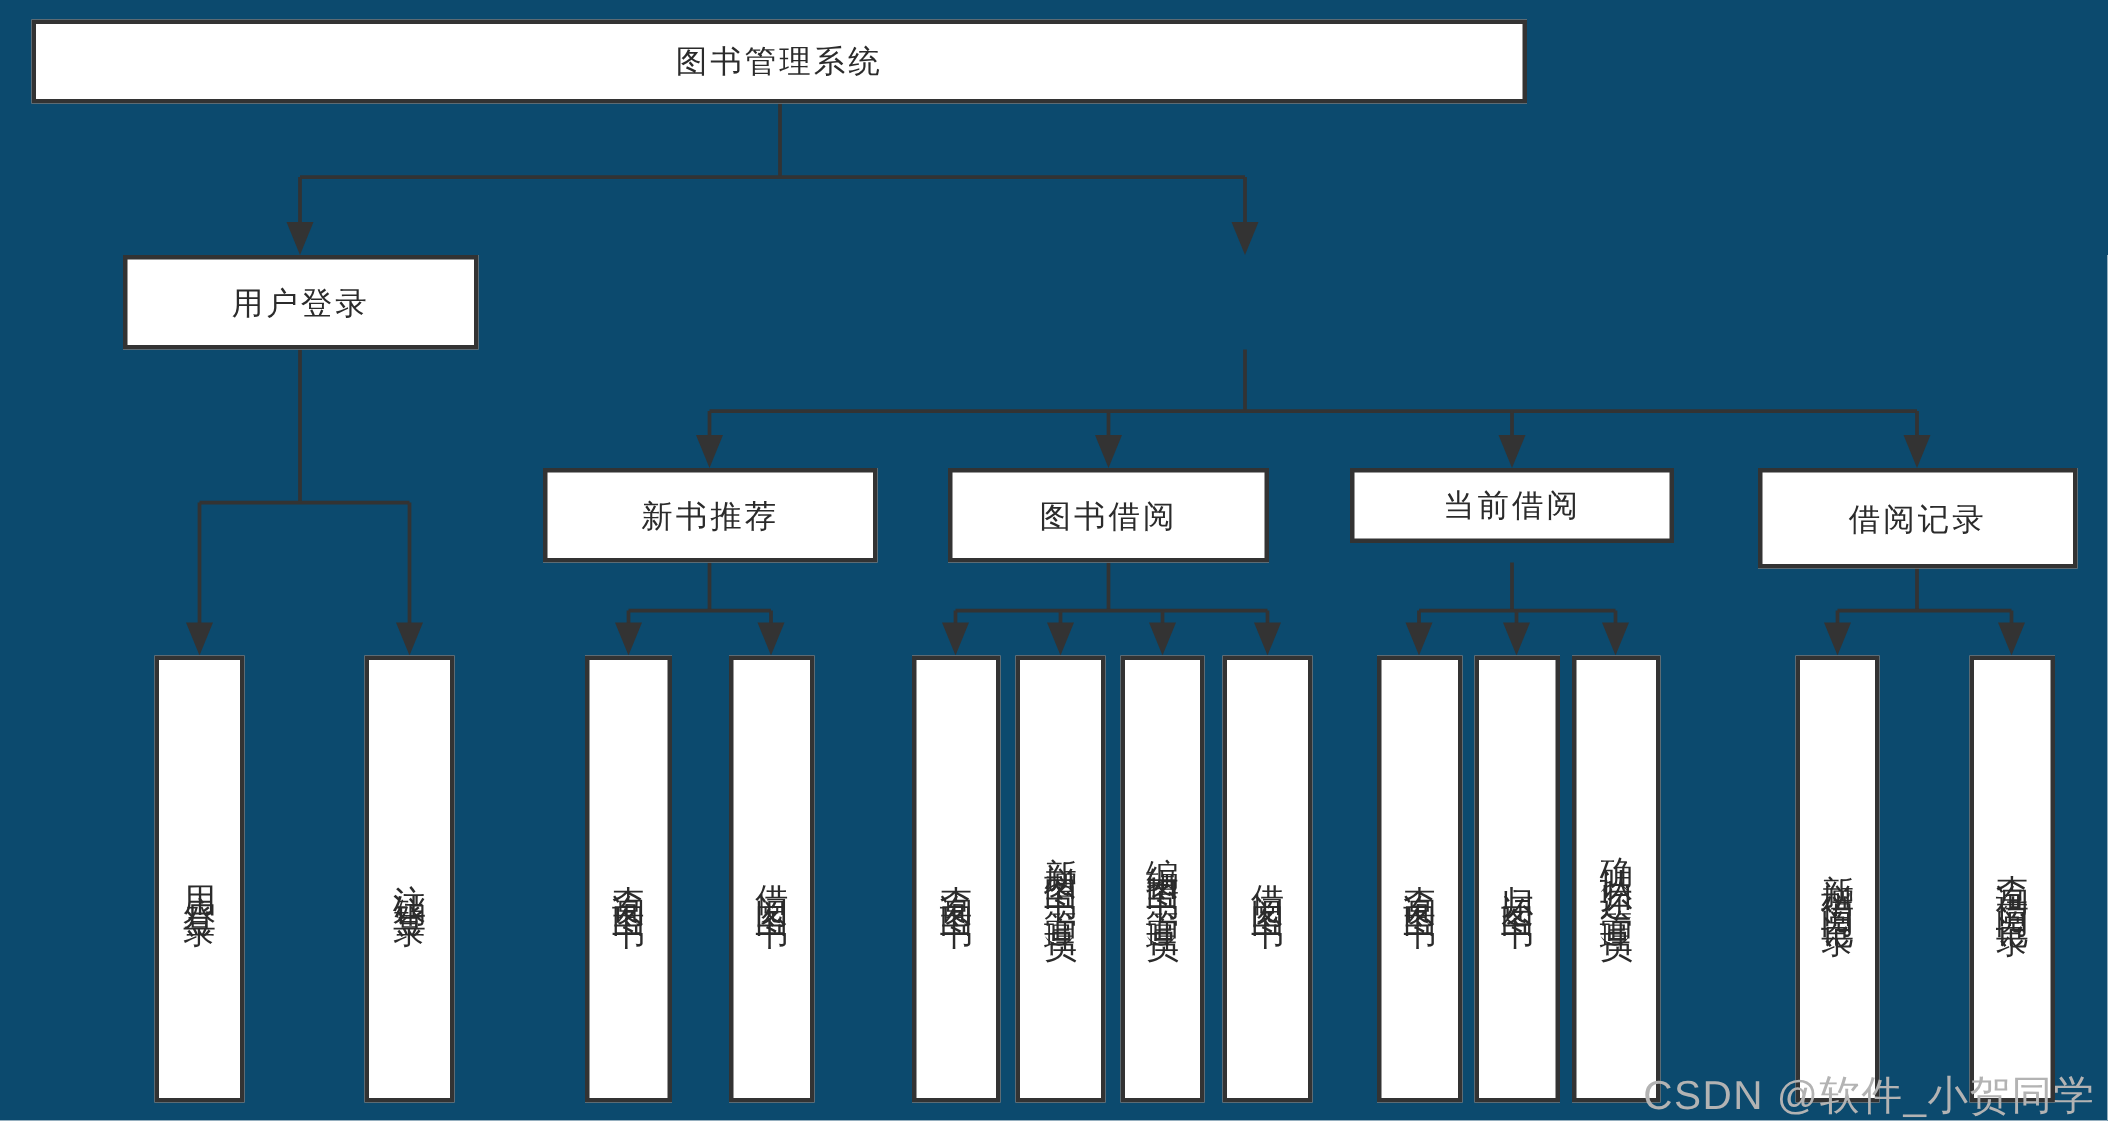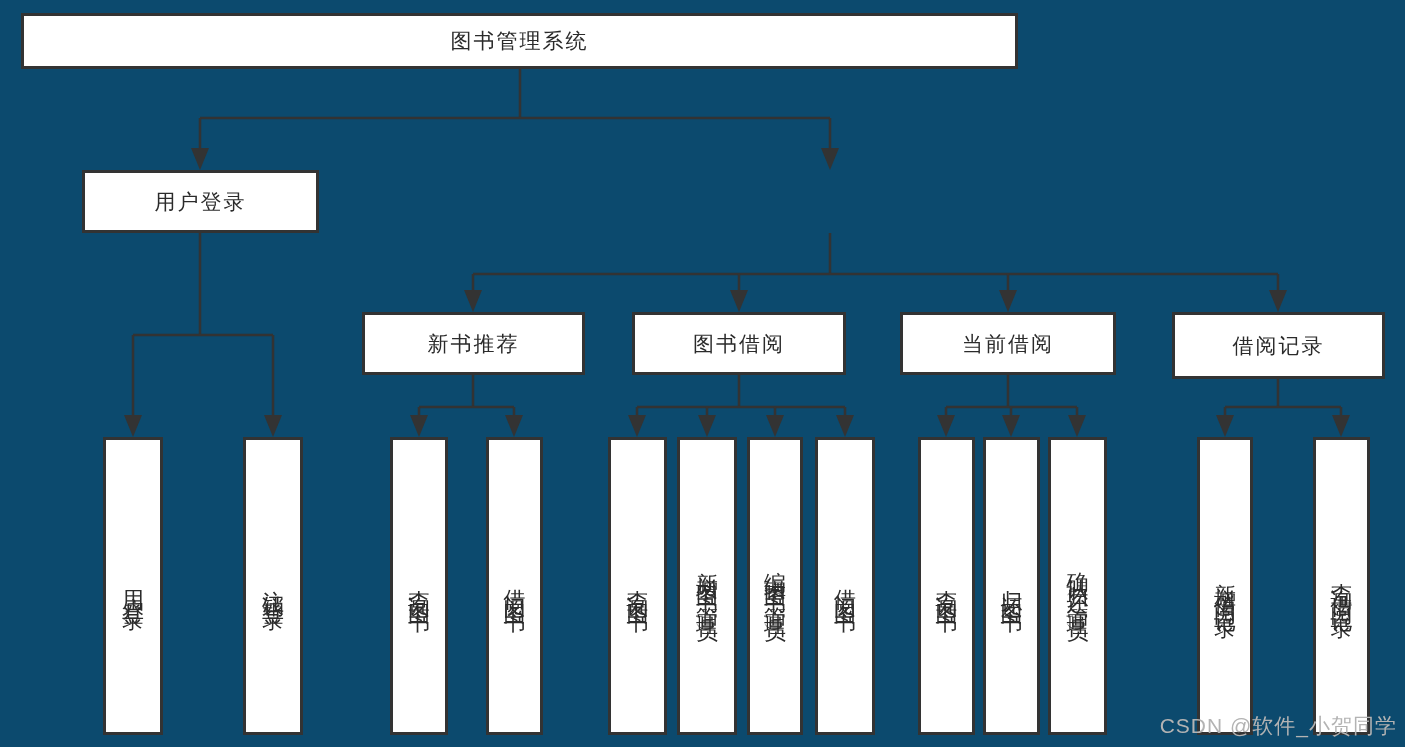--- a/index.html
+++ b/index.html
@@ -38,21 +38,21 @@
     position:absolute;
     left:0;top:0;
     z-index:1;
   }
   #connectors line{stroke:#333333;stroke-width:2.5;}
   #connectors path{fill:#333333;stroke:none;}
   #watermark{
     position:absolute;
     right:8px;
     top:712px;
-    font-size:21px;
+    font-size:27px;
     color:#b3b3b3;
     letter-spacing:1px;
     z-index:3;
     white-space:nowrap;
   }
 </style>
 </head>
 <body>
 
 <div id="canvas">
@@ -140,21 +140,21 @@
   <div class="box h" style="left:82px;top:170px;width:237px;height:63px">
     <span>用户登录</span>
   </div>
 
   <div class="box h" style="left:362px;top:312px;width:223px;height:63px">
     <span>新书推荐</span>
   </div>
   <div class="box h" style="left:632px;top:312px;width:214px;height:63px">
     <span>图书借阅</span>
   </div>
-  <div class="box h" style="left:900px;top:312px;width:216px;height:63px">
+  <div class="box h" style="left:900px;top:312px;width:216px;height:50px">
     <span>当前借阅</span>
   </div>
   <div class="box h" style="left:1172px;top:312px;width:213px;height:67px">
     <span>借阅记录</span>
   </div>
 
   <div class="box v" style="left:103px;top:437px;width:60px;height:298px">
     <span>用户登录</span>
   </div>
   <div class="box v" style="left:243px;top:437px;width:60px;height:298px">

